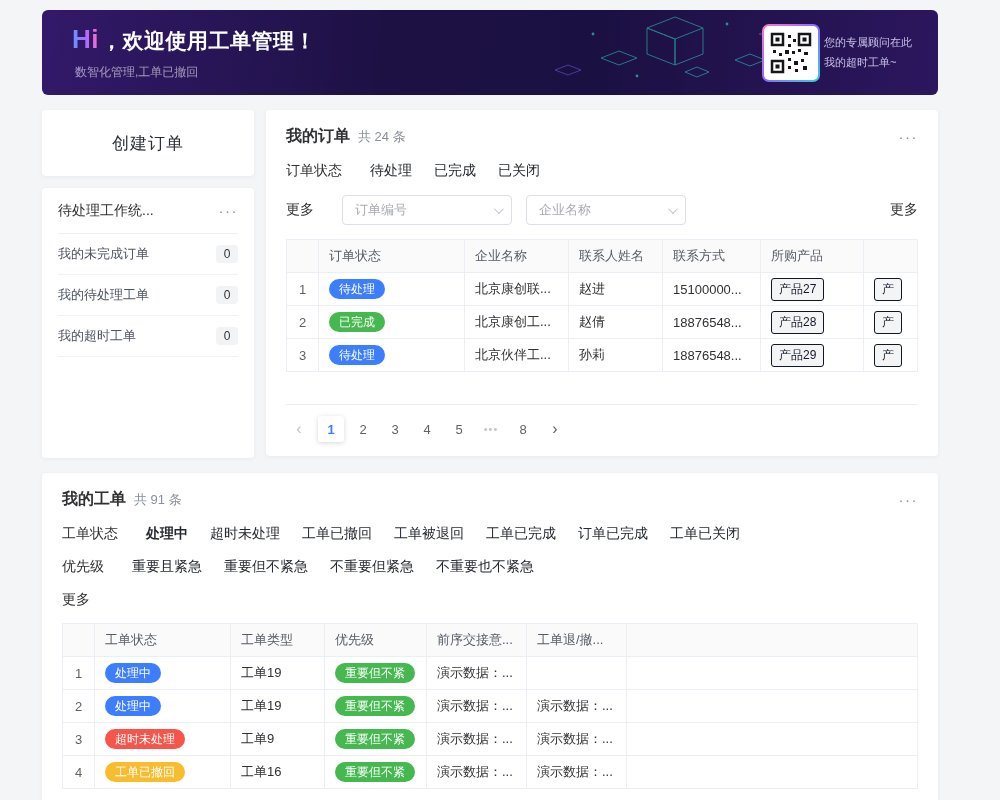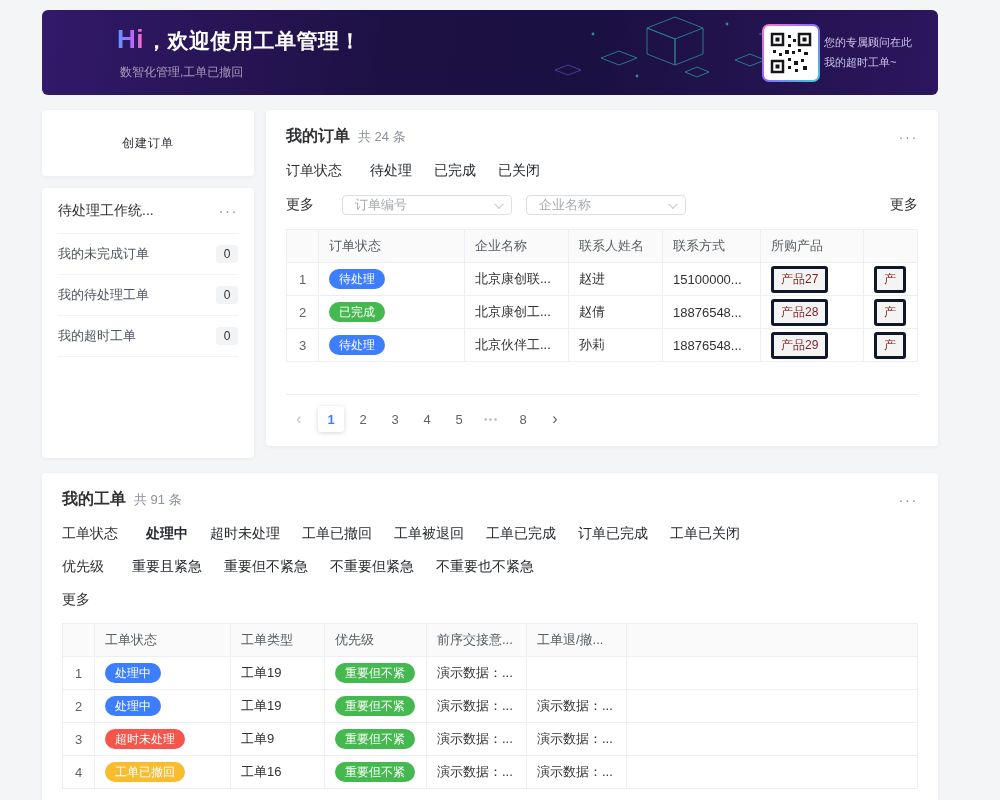--- a/index.html
+++ b/index.html
@@ -4,60 +4,60 @@
 <style>
   *{margin:0;padding:0;box-sizing:border-box;}
   html,body{width:1000px;height:800px;overflow:hidden;}
   body{background:#f4f5f7;font-family:"Liberation Sans","DejaVu Sans",sans-serif;color:#303133;position:relative;}
   .page{position:absolute;left:42px;top:10px;width:896px;}
 
   
   .banner{position:relative;height:85px;border-radius:6px;overflow:hidden;
     background:linear-gradient(95deg,#33196a 0%,#1d1144 38%,#1b1042 62%,#2c165e 100%);
     display:flex;align-items:center;}
-  .banner-text{margin-left:75px;position:relative;z-index:2;}
+  .banner-text{margin-left:30px;position:relative;z-index:2;}
   .banner-title{font-size:21px;font-weight:700;color:#fff;letter-spacing:.5px;}
   .hi{font-size:26px;font-weight:700;background:linear-gradient(90deg,#5a9bff,#a96bff,#ff6ec4);
     -webkit-background-clip:text;background-clip:text;color:transparent;margin-right:2px;}
   .banner-sub{margin-top:9px;margin-left:3px;font-size:12px;color:rgba(255,255,255,.55);}
   .banner-deco{position:absolute;left:455px;top:0;height:85px;width:300px;z-index:1;}
   .banner-right{position:absolute;right:26px;top:50%;transform:translateY(-50%);display:flex;align-items:center;gap:4px;z-index:2;}
   .qr-wrap{width:58px;height:58px;border-radius:7px;padding:2px;background:linear-gradient(135deg,#ff7ac1,#8a6bff,#39d0d8);}
   .qr-box{width:100%;height:100%;background:#fff;border-radius:5px;display:flex;align-items:center;justify-content:center;}
   .qr-caption{font-size:11px;color:#c9c2e8;line-height:1.75;}
 
   
   .content{display:flex;gap:12px;margin-top:15px;align-items:flex-start;}
   .left-col{width:212px;flex:none;display:flex;flex-direction:column;gap:12px;}
   .right-col{flex:1;min-width:0;}
   .card{background:#fff;border-radius:4px;box-shadow:0 1px 4px rgba(31,45,61,.06);}
 
   .create-card{height:66px;display:flex;align-items:center;justify-content:center;cursor:pointer;}
-  .create-label{font-size:12px;color:#2b2f36;letter-spacing:1px;}
+  .create-label{font-size:17px;color:#2b2f36;letter-spacing:1px;}
 
   .stats-card{height:270px;padding:0 16px;}
   .stats-header{display:flex;justify-content:space-between;align-items:center;height:46px;border-bottom:1px solid #f0f1f3;}
   .stats-title{font-size:14px;font-weight:400;white-space:nowrap;overflow:hidden;}
   .more-dots{color:#8a8f99;font-size:15px;letter-spacing:1.5px;cursor:pointer;line-height:1;}
   .stat-item{display:flex;justify-content:space-between;align-items:center;height:41px;border-bottom:1px solid #f2f3f5;font-size:13px;color:#4e5560;cursor:pointer;}
   .stat-count{background:#f2f3f5;border-radius:4px;min-width:22px;height:18px;display:flex;align-items:center;justify-content:center;font-size:12px;color:#303133;padding:0 5px;}
 
   
   .panel{padding:16px 20px 14px;}
   .panel-header{display:flex;align-items:baseline;}
   .panel-title{font-size:16px;font-weight:700;}
   .panel-count{font-size:13px;color:#8a8f99;margin-left:8px;}
   .panel-more{margin-left:auto;align-self:center;}
 
   .filter-row{display:flex;align-items:center;margin-top:15px;font-size:14px;flex-wrap:nowrap;}
   .f-label{color:#303133;margin-right:28px;flex:none;}
   .f-opt{margin-right:22px;color:#262a30;cursor:pointer;white-space:nowrap;}
   .f-opt.active{font-weight:700;}
 
-  .select{width:170px;height:20px;border:1px solid #dcdfe6;border-radius:4px;display:flex;align-items:center;
+  .select{width:170px;height:30px;border:1px solid #dcdfe6;border-radius:4px;display:flex;align-items:center;
     padding:0 10px 0 12px;margin-right:14px;cursor:pointer;background:#fff;}
   .select .ph{font-size:13px;color:#a8abb2;flex:1;white-space:nowrap;overflow:hidden;}
   .chevron{width:7px;height:7px;border-right:1.5px solid #c0c4cc;border-bottom:1.5px solid #c0c4cc;
     transform:rotate(45deg) translateY(-2px);flex:none;}
   .more-link{margin-left:auto;font-size:14px;color:#303133;cursor:pointer;}
 
   
   table{width:100%;border-collapse:collapse;table-layout:fixed;margin-top:14px;font-size:13px;}
   th,td{border:1px solid #ebeef5;height:33px;padding:0 10px;text-align:left;font-weight:400;
     overflow:hidden;white-space:nowrap;color:#303133;}
@@ -65,22 +65,22 @@
   td.idx,th.idx{text-align:center;padding:0 4px;color:#606266;}
   tr.data-row{cursor:pointer;}
   .empty-line{height:33px;border-bottom:1px solid #ebeef5;}
 
   .badge{display:inline-block;padding:3px 10px;border-radius:11px;color:#fff;font-size:12px;line-height:14px;max-width:100%;overflow:hidden;white-space:nowrap;vertical-align:middle;}
   .b-blue{background:#3d7eff;}
   .b-green{background:#45b94f;}
   .b-red{background:#f5554a;}
   .b-yellow{background:#f8bd2f;}
 
-  .tag{display:inline-block;background:#f4f4f5;border:3px solid #0f172a;border-radius:3px;
-    padding:2px 7px;font-size:12px;color:#7f1d1d;vertical-align:middle;}
+  .tag{display:inline-block;background:#f4f4f5;border:1px solid #0f172a;border-radius:3px;
+    padding:2px 7px;font-size:12px;color:#0f172a;vertical-align:middle;}
 
   
   .pagination{display:flex;align-items:center;gap:6px;margin-top:11px;font-size:13px;color:#606266;}
   .pg{min-width:26px;height:26px;display:flex;align-items:center;justify-content:center;cursor:pointer;border-radius:3px;}
   .pg.active{background:#fff;box-shadow:0 1px 5px rgba(0,0,0,.16);color:#3d7eff;font-weight:700;}
   .pg.arrow-prev{color:#c0c4cc;font-size:16px;}
   .pg.arrow-next{color:#606266;font-size:16px;}
   .pg.dots{color:#c0c4cc;letter-spacing:1px;font-size:11px;}
 
   .wo-card{margin-top:15px;min-height:345px;}

